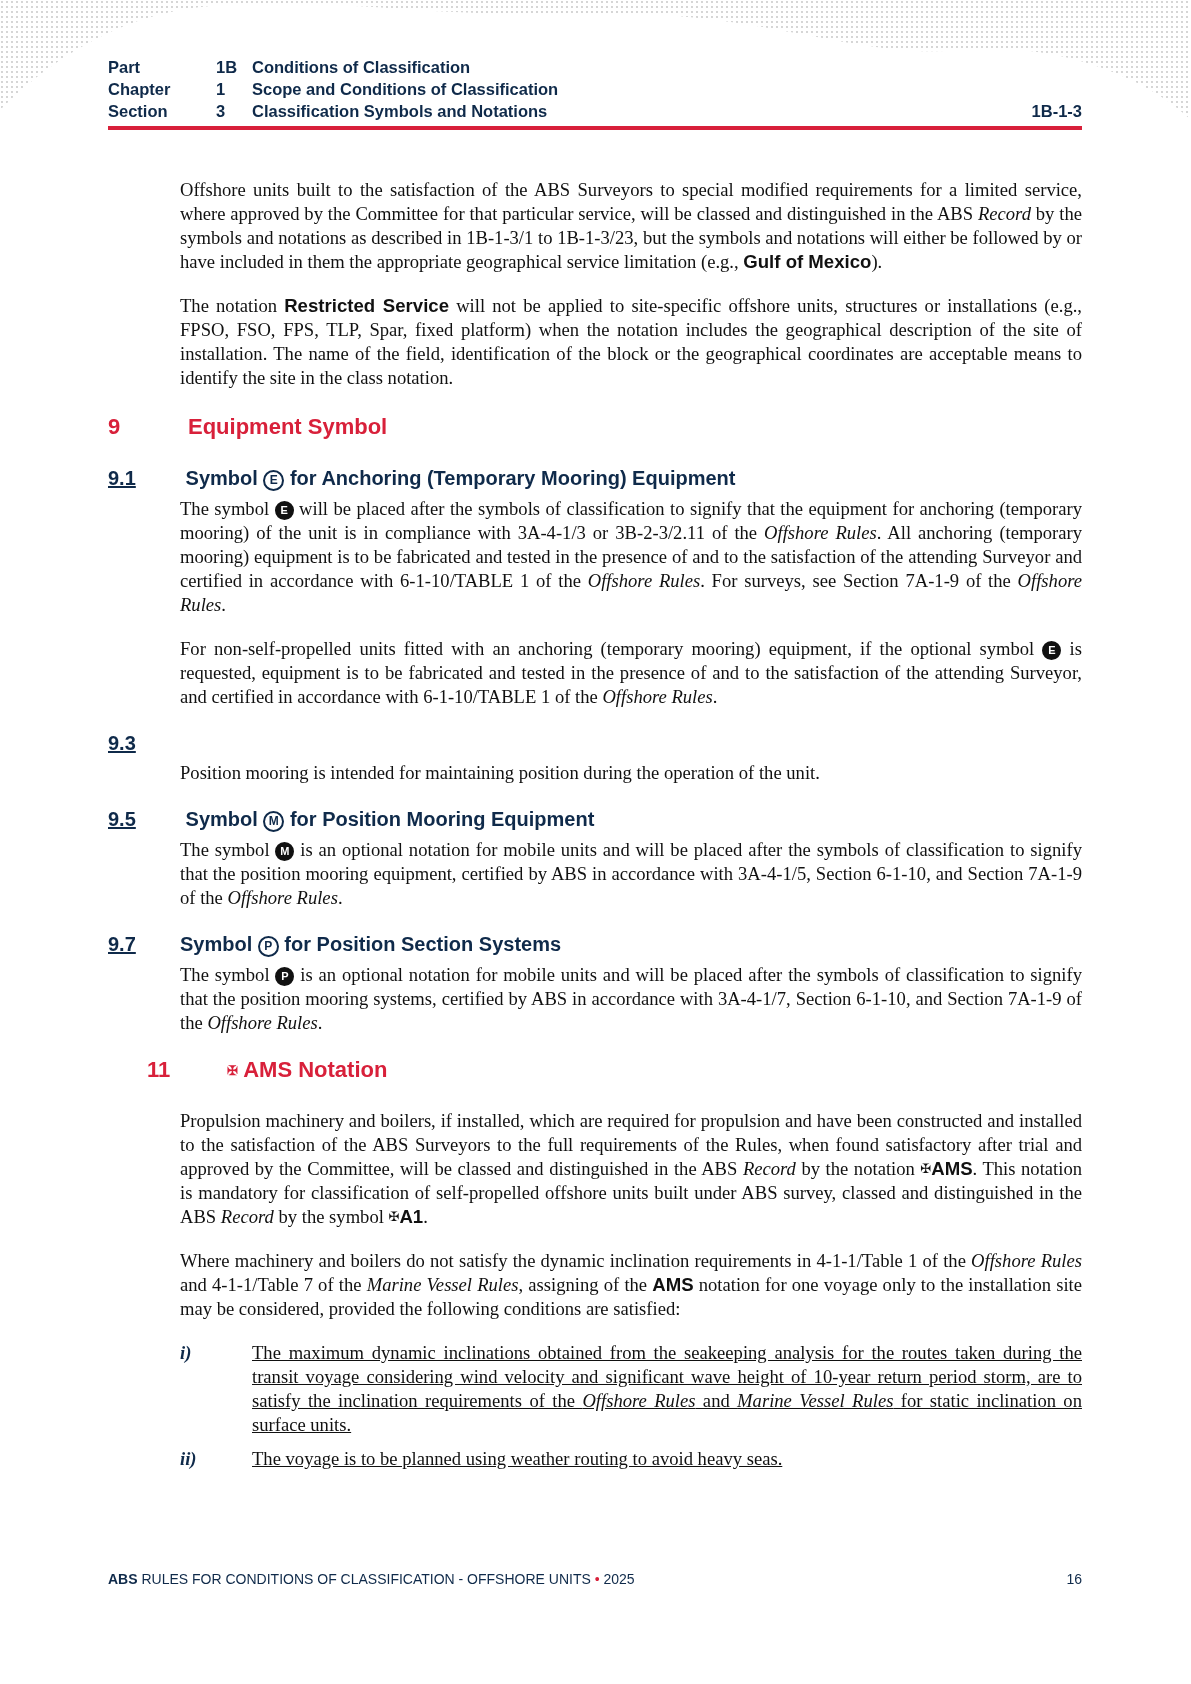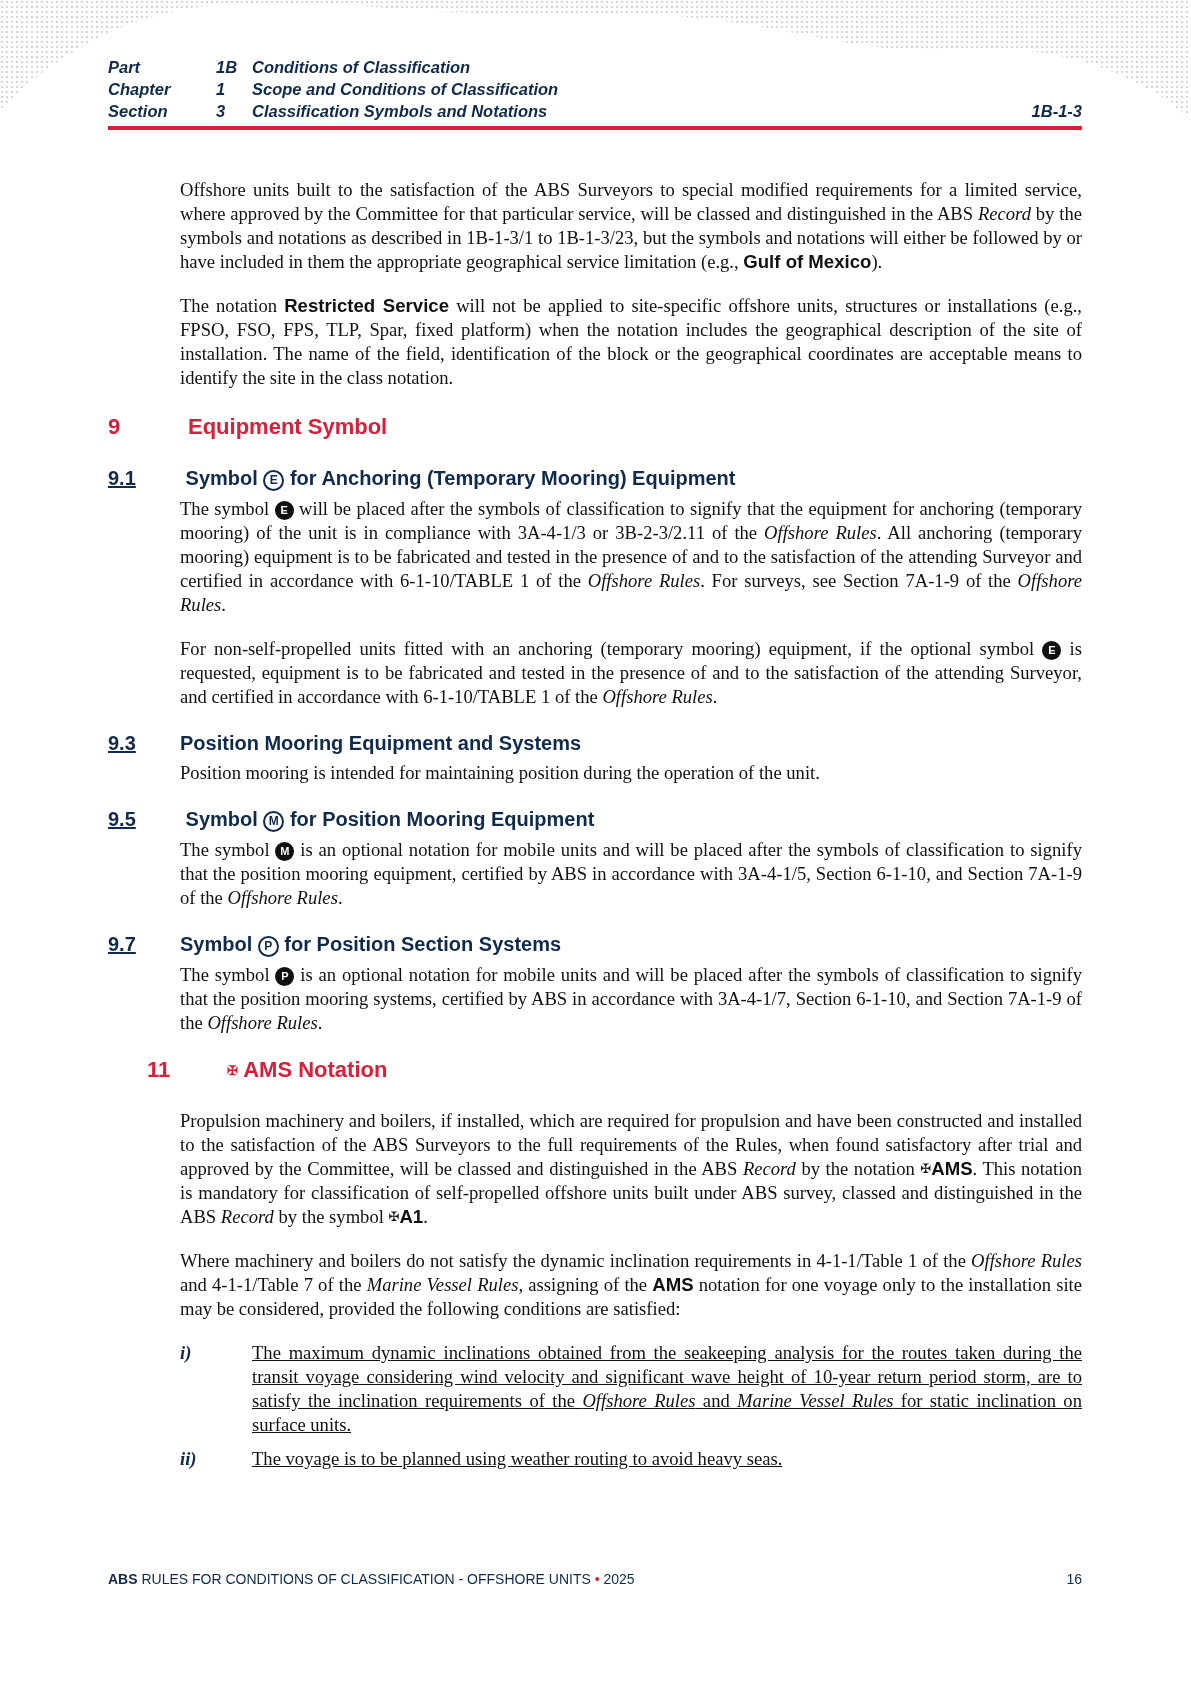--- a/index.html
+++ b/index.html
@@ -1,18 +1,18 @@
 <!DOCTYPE html>
 <html><head>
 <meta charset="utf-8">
 <style>
   html, body { margin:0; padding:0; background:#ffffff; }
   body { width:1191px; height:1684px; position:relative; overflow:hidden; font-family:"Liberation Serif", serif; color:#111; }
   .wave { position:absolute; top:0; left:0; width:1191px; height:160px; pointer-events:none; }
-  .hdr { position:absolute; left:108px; top:56px; width:974px; font-family:"Liberation Sans", sans-serif; font-weight:bold; color:#0f2a4a; font-size:16.5px; line-height:22px;font-style:italic; }
+  .hdr { position:absolute; left:108px; top:56px; width:974px; font-family:"Liberation Sans", sans-serif; font-weight:bold; color:#0f2a4a; font-size:16.5px; line-height:22px; }
   .hdr .row { display:flex; }
   .hdr .c1 { width:108px; }
   .hdr .c2 { width:36px; }
   .hdr .c3 { flex:1; }
   .hdr .ref { position:absolute; right:0; top:44px; }
   .rule { position:absolute; left:108px; top:126px; width:974px; height:4px; background:#d8203a; }
   .content { position:absolute; left:108px; top:178px; width:974px; }
   p.body { margin:0 0 0 72px; font-size:18.6px; line-height:24px; text-align:justify; }
   .gap { height:20px; }
   .sans-b { font-family:"Liberation Sans", sans-serif; font-weight:bold; }
@@ -77,21 +77,20 @@
     <span class="num">9.1</span>
     <span>&nbsp;<span>Symbol </span><span class="sym">E</span><span> for Anchoring (Temporary Mooring) Equipment</span></span>
   </div>
   <p class="body"><span>The symbol </span><span class="sym filled">E</span><span> will be placed after the symbols of classification to signify that the equipment for anchoring (temporary mooring) of the unit is in compliance with 3A-4-1/3 or 3B-2-3/2.11 of the </span><i>Offshore Rules</i><span>. All anchoring (temporary mooring) equipment is to be fabricated and tested in the presence of and to the satisfaction of the attending Surveyor and certified in accordance with 6-1-10/TABLE 1 of the </span><i>Offshore Rules</i><span>. For surveys, see Section 7A-1-9 of the </span><i>Offshore Rules</i><span>.</span></p>
   <div class="gap"></div>
   <p class="body"><span>For non-self-propelled units fitted with an anchoring (temporary mooring) equipment, if the optional symbol </span><span class="sym filled">E</span><span> is requested, equipment is to be fabricated and tested in the presence of and to the satisfaction of the attending Surveyor, and certified in accordance with 6-1-10/TABLE 1 of the </span><i>Offshore Rules</i><span>.</span></p>
 
   <div style="height:22px"></div>
   <div class="h2">
     <span class="num">9.3</span>
-    <span>Position Mooring Equipment and Systems</span>
   </div>
   <p class="body">Position mooring is intended for maintaining position during the operation of the unit.</p>
 
   <div style="height:22px"></div>
   <div class="h2">
     <span class="num">9.5</span>
     <span>&nbsp;<span>Symbol </span><span class="sym">M</span><span> for Position Mooring Equipment</span></span>
   </div>
   <p class="body"><span>The symbol </span><span class="sym filled">M</span><span> is an optional notation for mobile units and will be placed after the symbols of classification to signify that the position mooring equipment, certified by ABS in accordance with 3A-4-1/5, Section 6-1-10, and Section 7A-1-9 of the </span><i>Offshore Rules</i><span>.</span></p>
 

